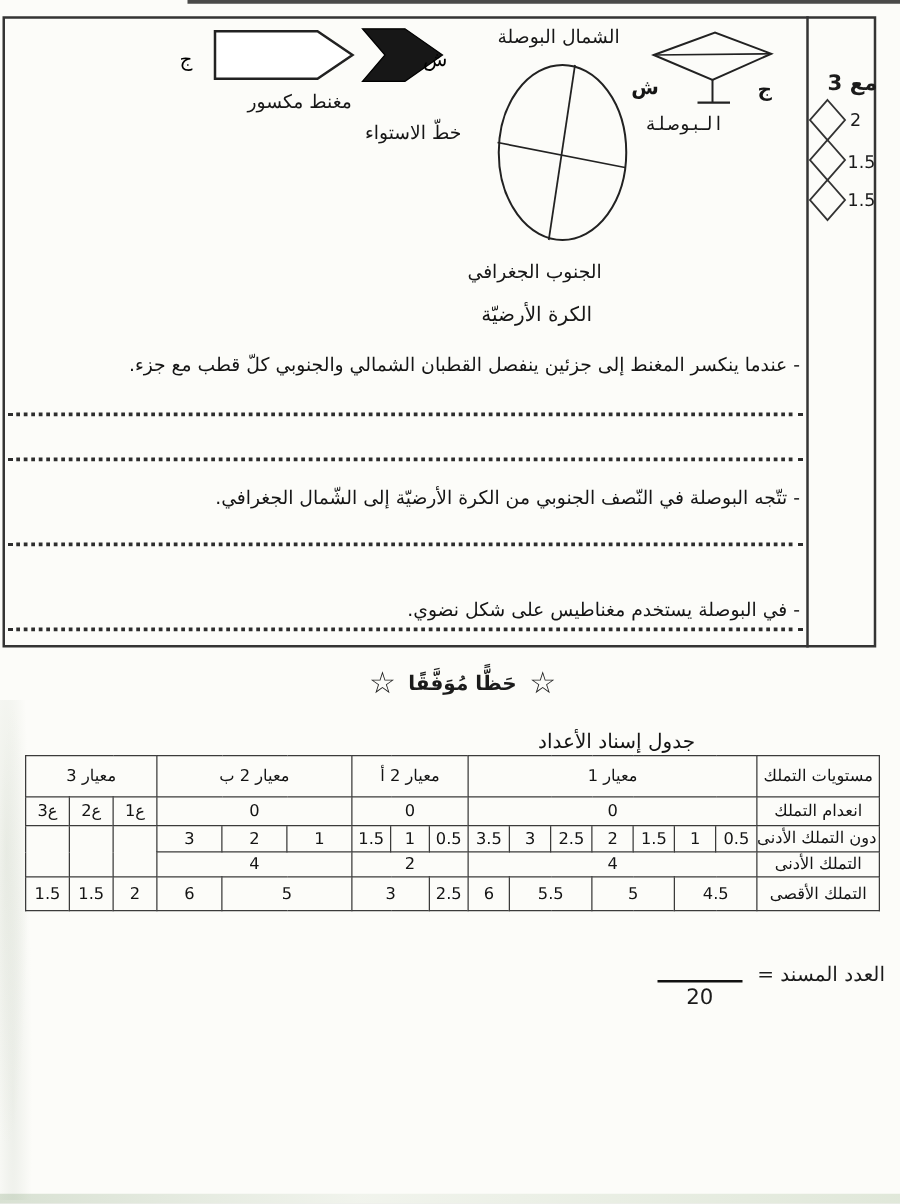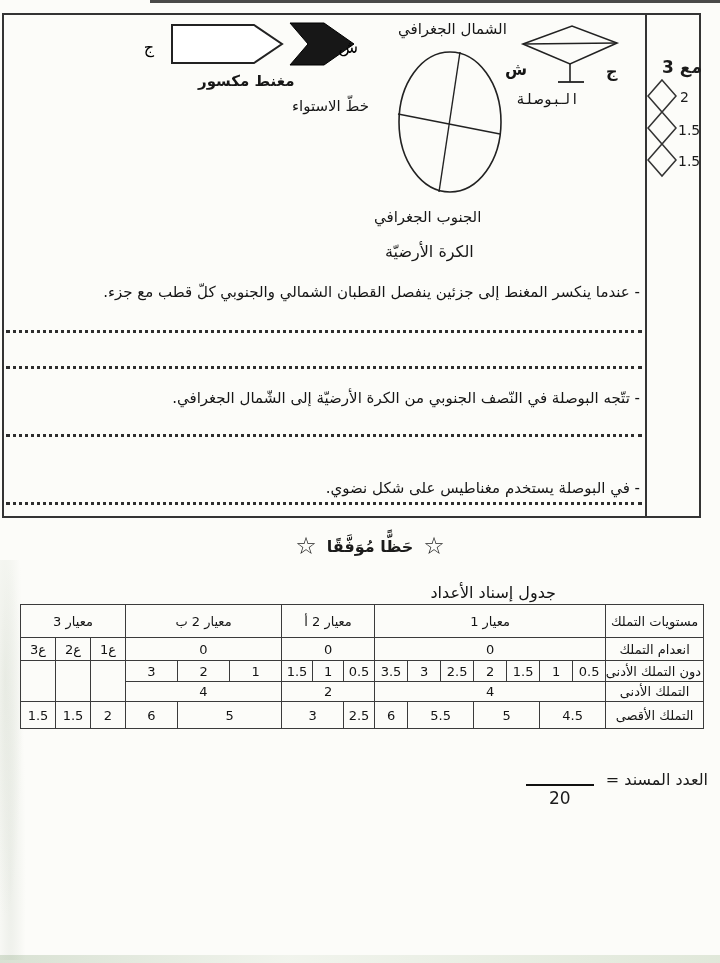--- a/index.html
+++ b/index.html
@@ -67,23 +67,23 @@
 
   <div class="abs main-box"></div>
   <div class="abs strip-divider"></div>
 
   <svg class="abs" style="left:148px;top:18px;" width="228" height="52" viewBox="0 0 228 52">
     <text x="6" y="35" font-size="16">ج</text>
     <polygon points="24,7 106,7 134,26 106,45 24,45" fill="#ffffff" stroke="#222" stroke-width="2"></polygon>
     <polygon points="142,5 176,5 206,26 176,47 142,47 160,26" fill="#171717" stroke="#000" stroke-width="1"></polygon>
     <text x="210" y="35" font-size="16">ش</text>
   </svg>
-  <div class="lbl" style="left:198px;top:72px;font-weight:bold;">مغنط مكسور</div>
-
-  <div class="lbl" style="left:398px;top:20px;">الشمال الجغرافي</div>
+  <div class="lbl" style="left:198px;top:72px;">مغنط مكسور</div>
+
+  <div class="lbl" style="left:398px;top:20px;">الشمال البوصلة</div>
 
   <svg class="abs" style="left:500px;top:24px;" width="140" height="66" viewBox="0 0 140 66">
     <polygon points="23,20 72,2 117,19 70,40" fill="none" stroke="#222" stroke-width="1.6"></polygon>
     <line x1="23" y1="20" x2="117" y2="19" stroke="#222" stroke-width="1.4"></line>
     <line x1="70" y1="40" x2="70" y2="58" stroke="#222" stroke-width="1.6"></line>
     <line x1="58" y1="58" x2="84" y2="58" stroke="#222" stroke-width="1.8"></line>
   </svg>
   <div class="pole" style="left:505px;top:60px;">ش</div>
   <div class="pole" style="left:606px;top:62px;">ج</div>
   <div class="lbl" style="left:516px;top:90px;font-family:Liberation Mono, monospace;">البوصلة</div>

